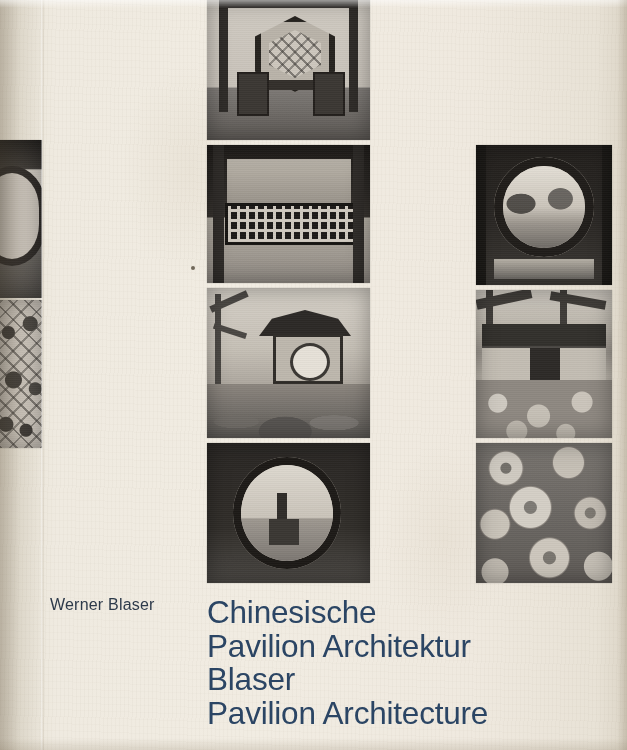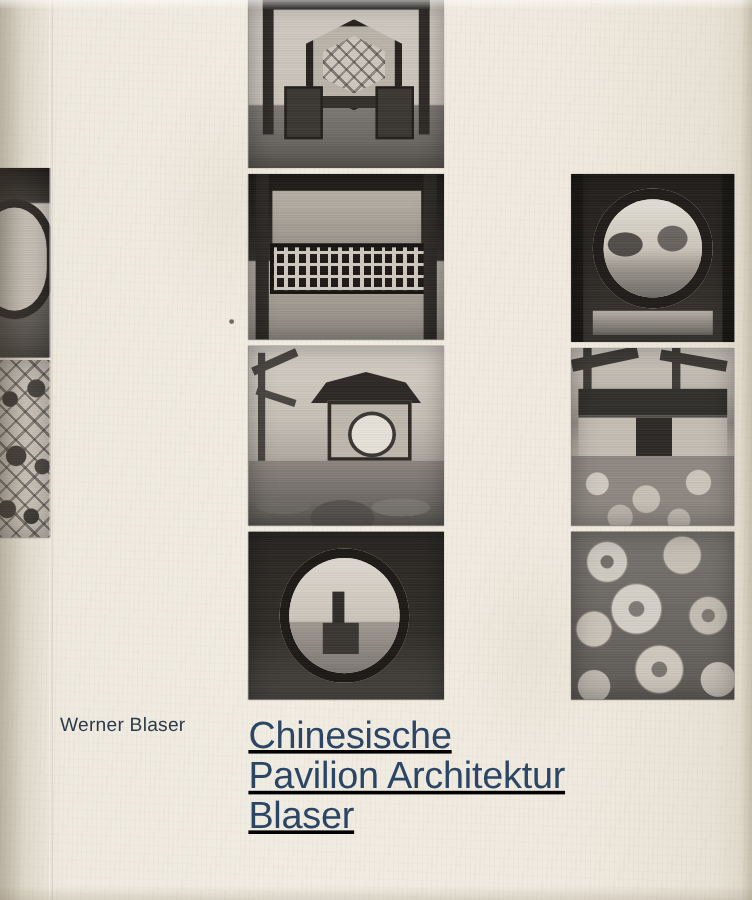--- a/index.html
+++ b/index.html
@@ -336,21 +336,20 @@
     font-size: 16px;
     color: #2d3a4a;
     letter-spacing: 0.2px;
     font-weight: 400;
   }
   .titles {
     position: absolute;
     left: 207px;
     top: 596px;
     width: 420px;
-    text-decoration: underline;
   }
   .titles div {
     font-size: 31.5px;
     line-height: 33.5px;
     color: #2b4564;
     font-weight: 400;
     letter-spacing: -0.2px;
     white-space: nowrap;
   }
   .t-de1 { }
@@ -473,15 +472,16 @@
   <div class="edge-top"></div>
   <div class="edge-right"></div>
   <div class="edge-bottom"></div>
 
   <div class="author">Werner Blaser</div>
 
   <div class="titles">
     <div class="t-de1">Chinesische</div>
     <div class="t-de2">Pavilion Architektur</div>
     <div class="t-en1">Blaser</div>
+    <div class="t-en2">Pavilion Architecture</div>
   </div>
 
 </div>
 
 </body></html>

